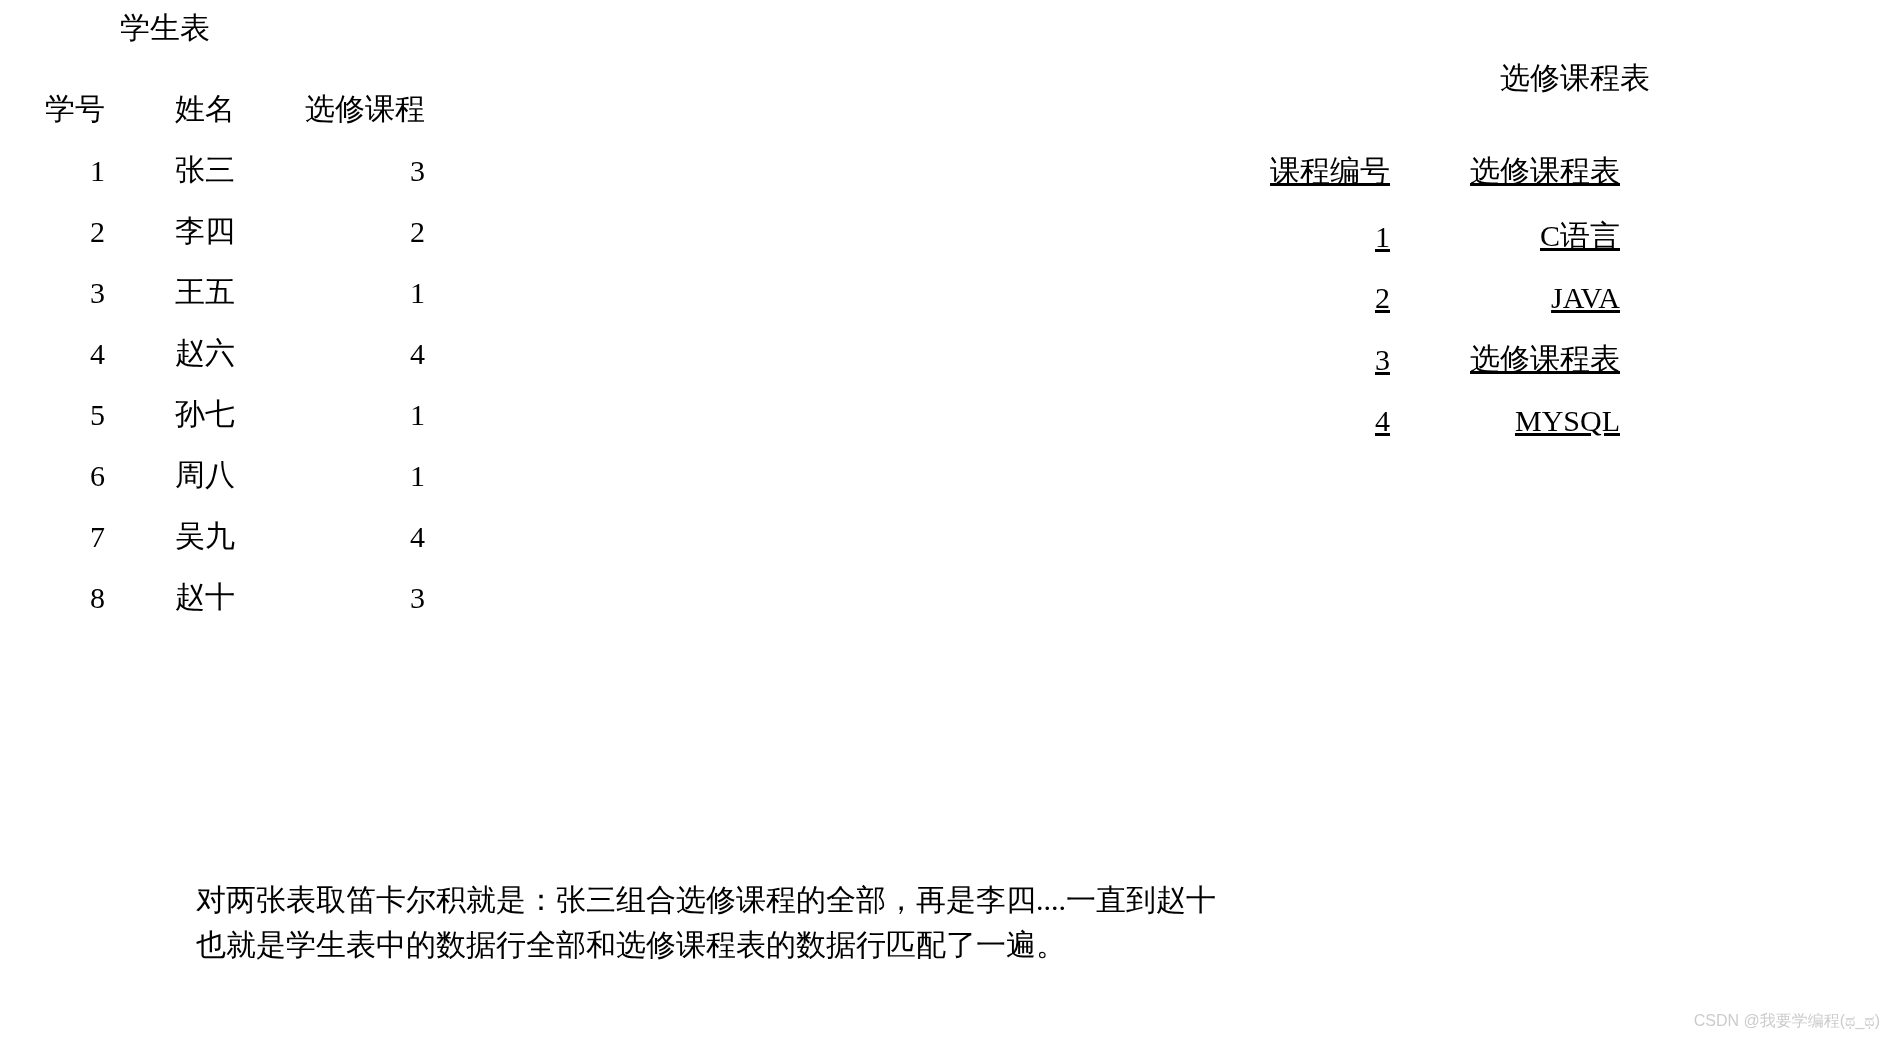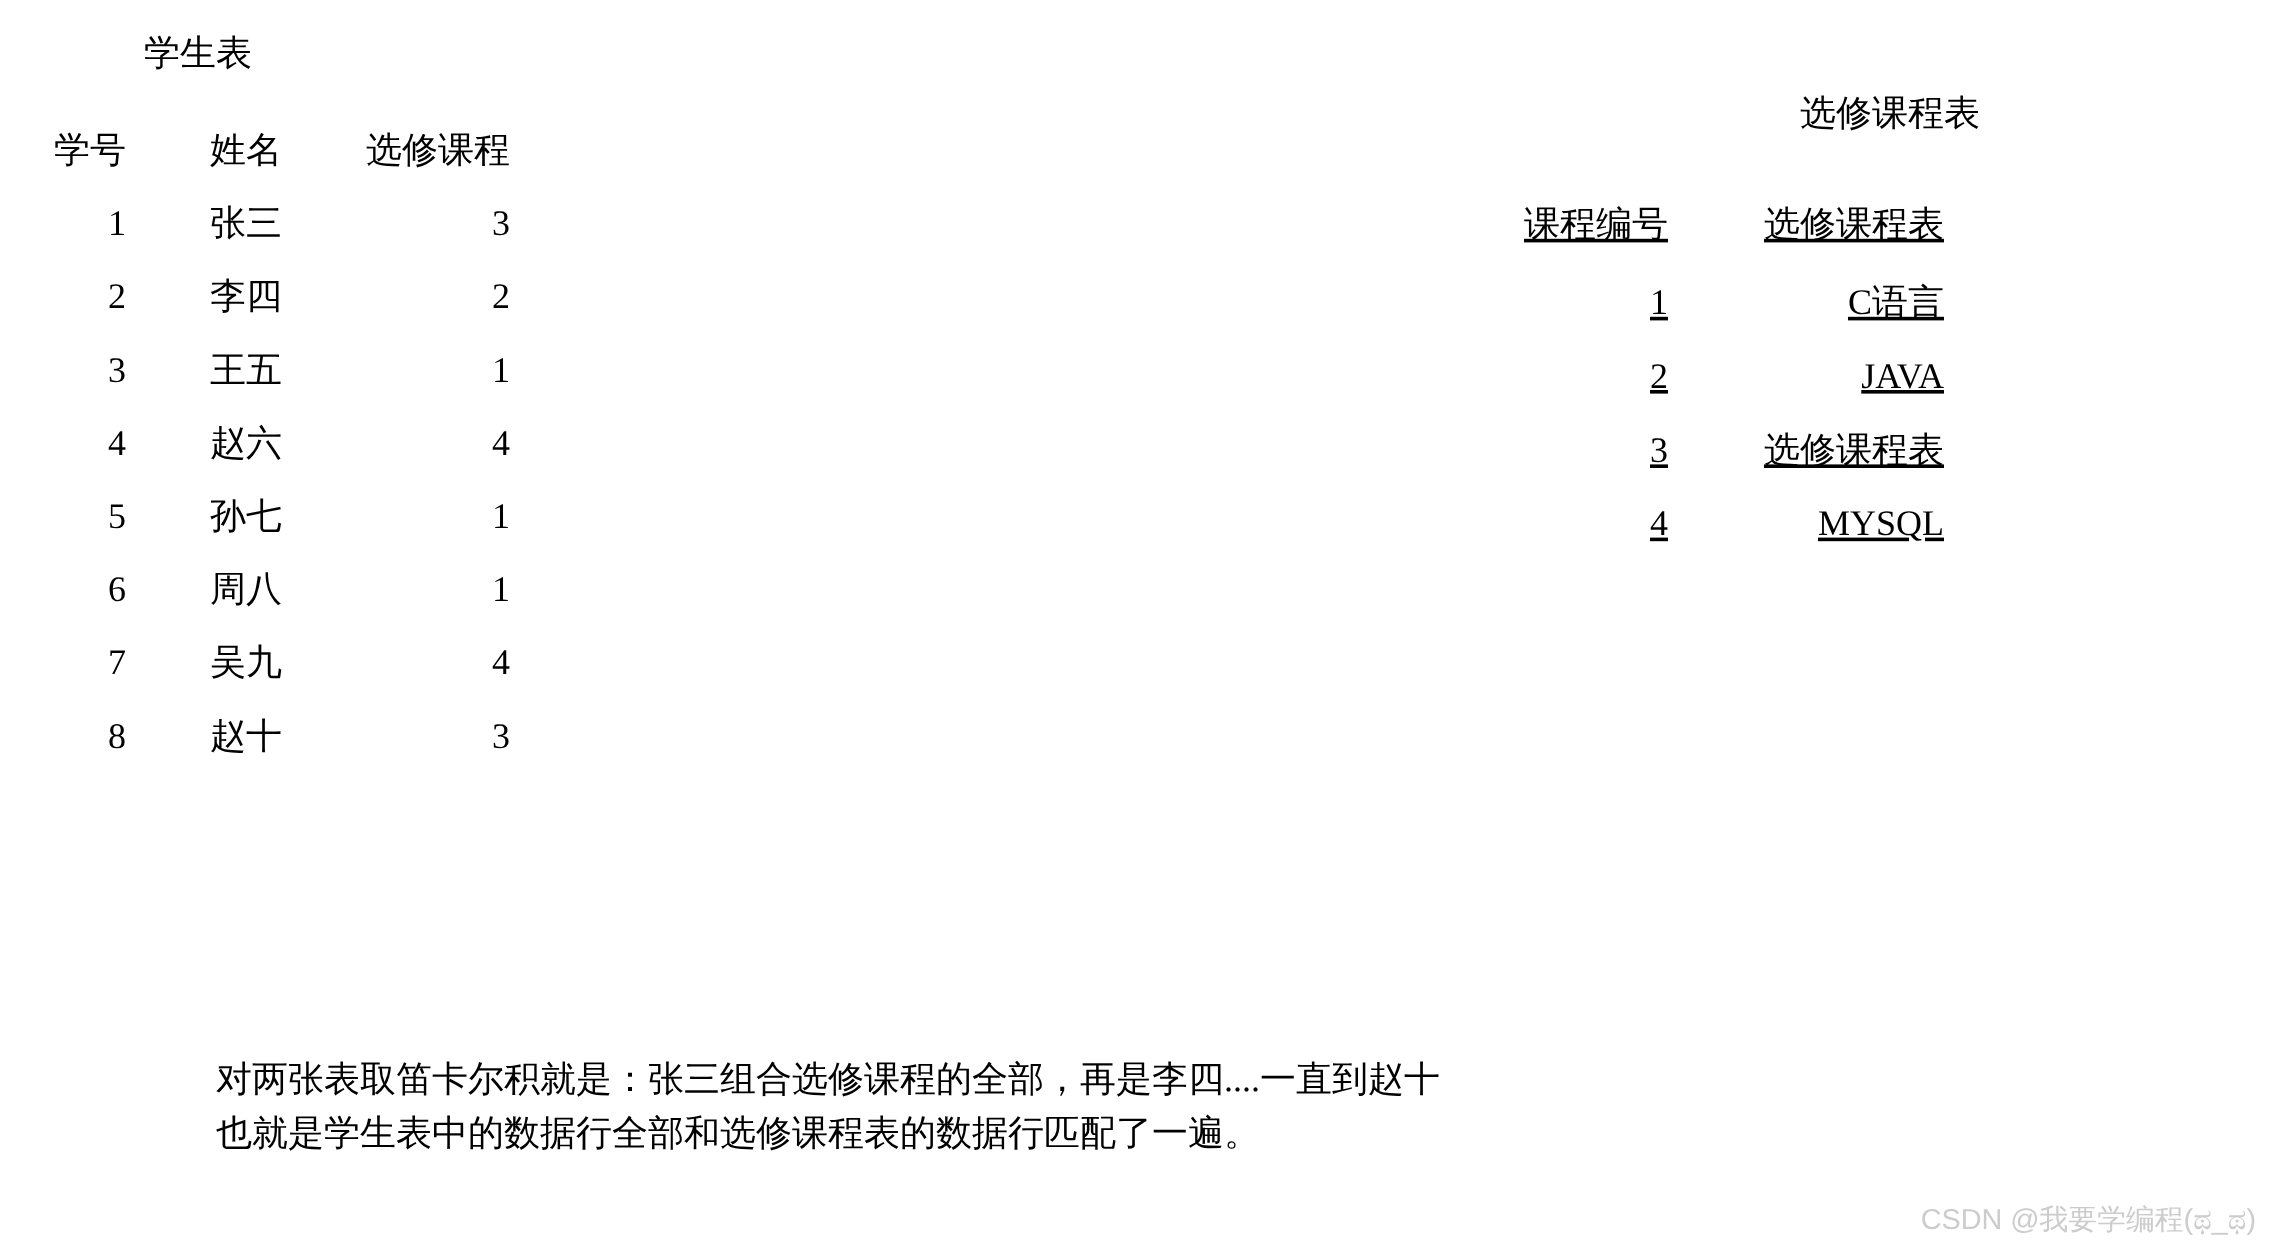--- a/index.html
+++ b/index.html
@@ -12,21 +12,21 @@
       background: #ffffff;
       color: #000000;
       font-size: 30px;
       width: 1900px;
       height: 1047px;
       position: relative;
     }
     .container {
       display: flex;
       width: 100%;
-      padding-top: 24px;
+      padding-top: 8px;
     }
     .left-section {
       width: 50%;
       padding-left: 10px;
     }
     .right-section {
       width: 50%;
       padding-left: 100px;
       padding-top: 50px;
     }
@@ -61,29 +61,29 @@
       margin-left: 180px;
       text-decoration: underline;
     }
     .right-table th,
     .right-table td {
       padding: 12px 40px;
     }
     .footer-text {
       position: absolute;
       bottom: 80px;
-      left: 180px;
+      left: 196px;
       line-height: 1.5;
     }
     .watermark {
       position: absolute;
       bottom: 15px;
       right: 20px;
       color: #cccccc;
-      font-size: 24px;
+      font-size: 16px;
       font-family: Arial, sans-serif;
     }
   </style>
 </head>
 <body>
 
 <div class="container">
   <div class="left-section">
     <div class="table-title">学生表</div>
     <table class="data-table left-table">

